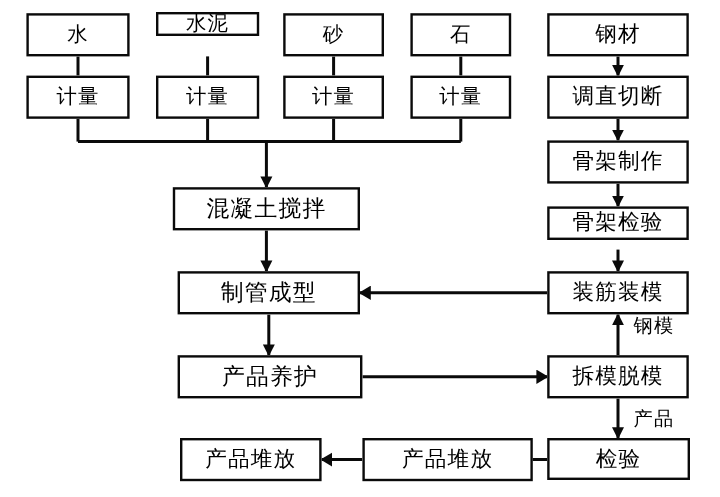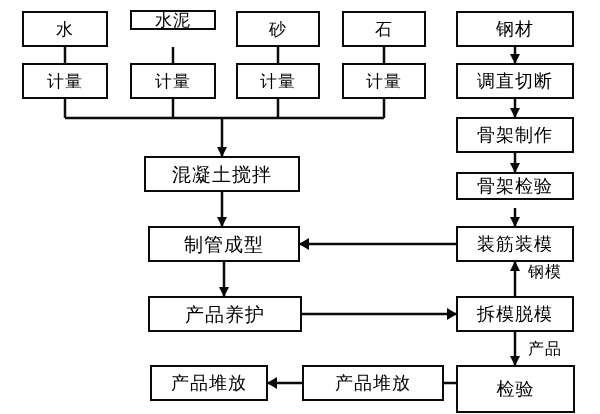--- a/index.html
+++ b/index.html
@@ -161,20 +161,20 @@
   <div class="node size-md" style="left:456px;top:296px;width:118px;height:36px;">
     <span class="node-label">拆模脱模</span>
   </div>
 
   <div class="node size-md" style="left:150px;top:365px;width:118px;height:36px;">
     <span class="node-label">产品堆放</span>
   </div>
   <div class="node size-md" style="left:302px;top:365px;width:142px;height:36px;">
     <span class="node-label">产品堆放</span>
   </div>
-  <div class="node size-md" style="left:456px;top:365px;width:119px;height:48px;">
+  <div class="node size-md" style="left:456px;top:365px;width:119px;height:35px;">
     <span class="node-label">检验</span>
   </div>
 
   <div class="edge-label" style="left:528px;top:262px;">钢模</div>
   <div class="edge-label" style="left:528px;top:339px;">产品</div>
 
 </div>
 
 </body></html>

